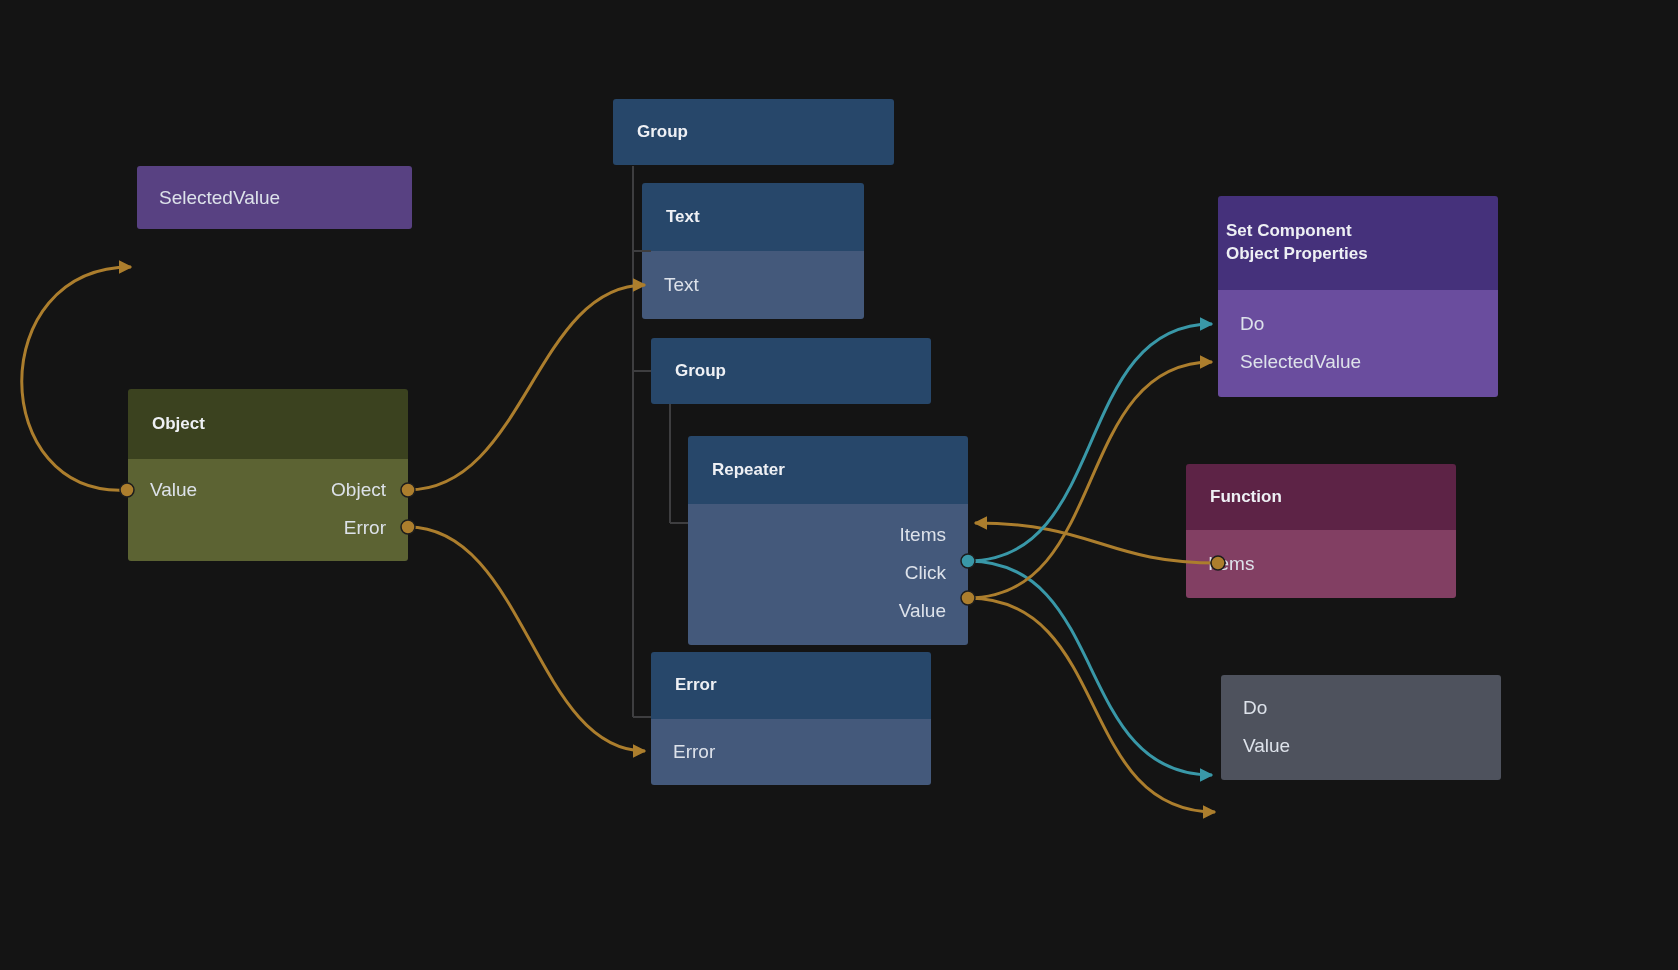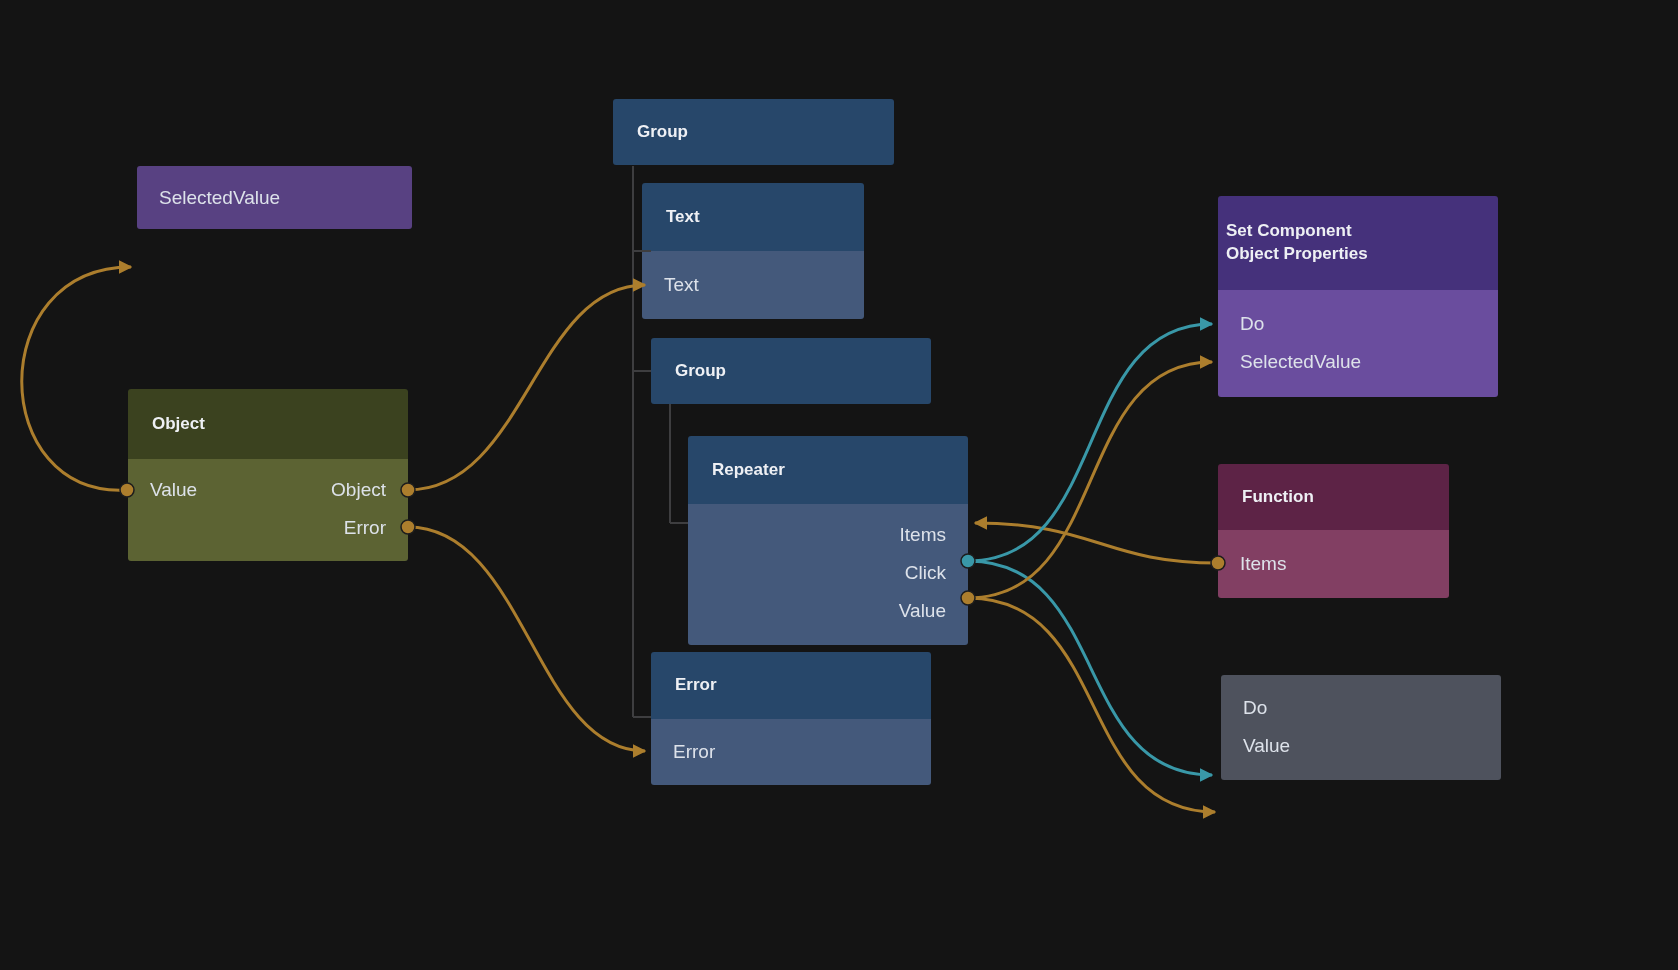--- a/index.html
+++ b/index.html
@@ -130,21 +130,21 @@
     <div class="node-body" style="height:107px;padding-top:15px">
       <div class="port-row">
         <span>Do</span>
       </div>
       <div class="port-row">
         <span>SelectedValue</span>
       </div>
     </div>
   </div>
 
-  <div class="node maroon" style="left:1218px;top:464px;width:231px">
+  <div class="node maroon" style="left:1186px;top:464px;width:270px">
     <div class="node-header" style="height:66px">
       <span class="title">Function</span>
     </div>
     <div class="node-body" style="height:68px">
       <div class="port-row center-one">
         <span>Items</span>
       </div>
     </div>
   </div>
 

